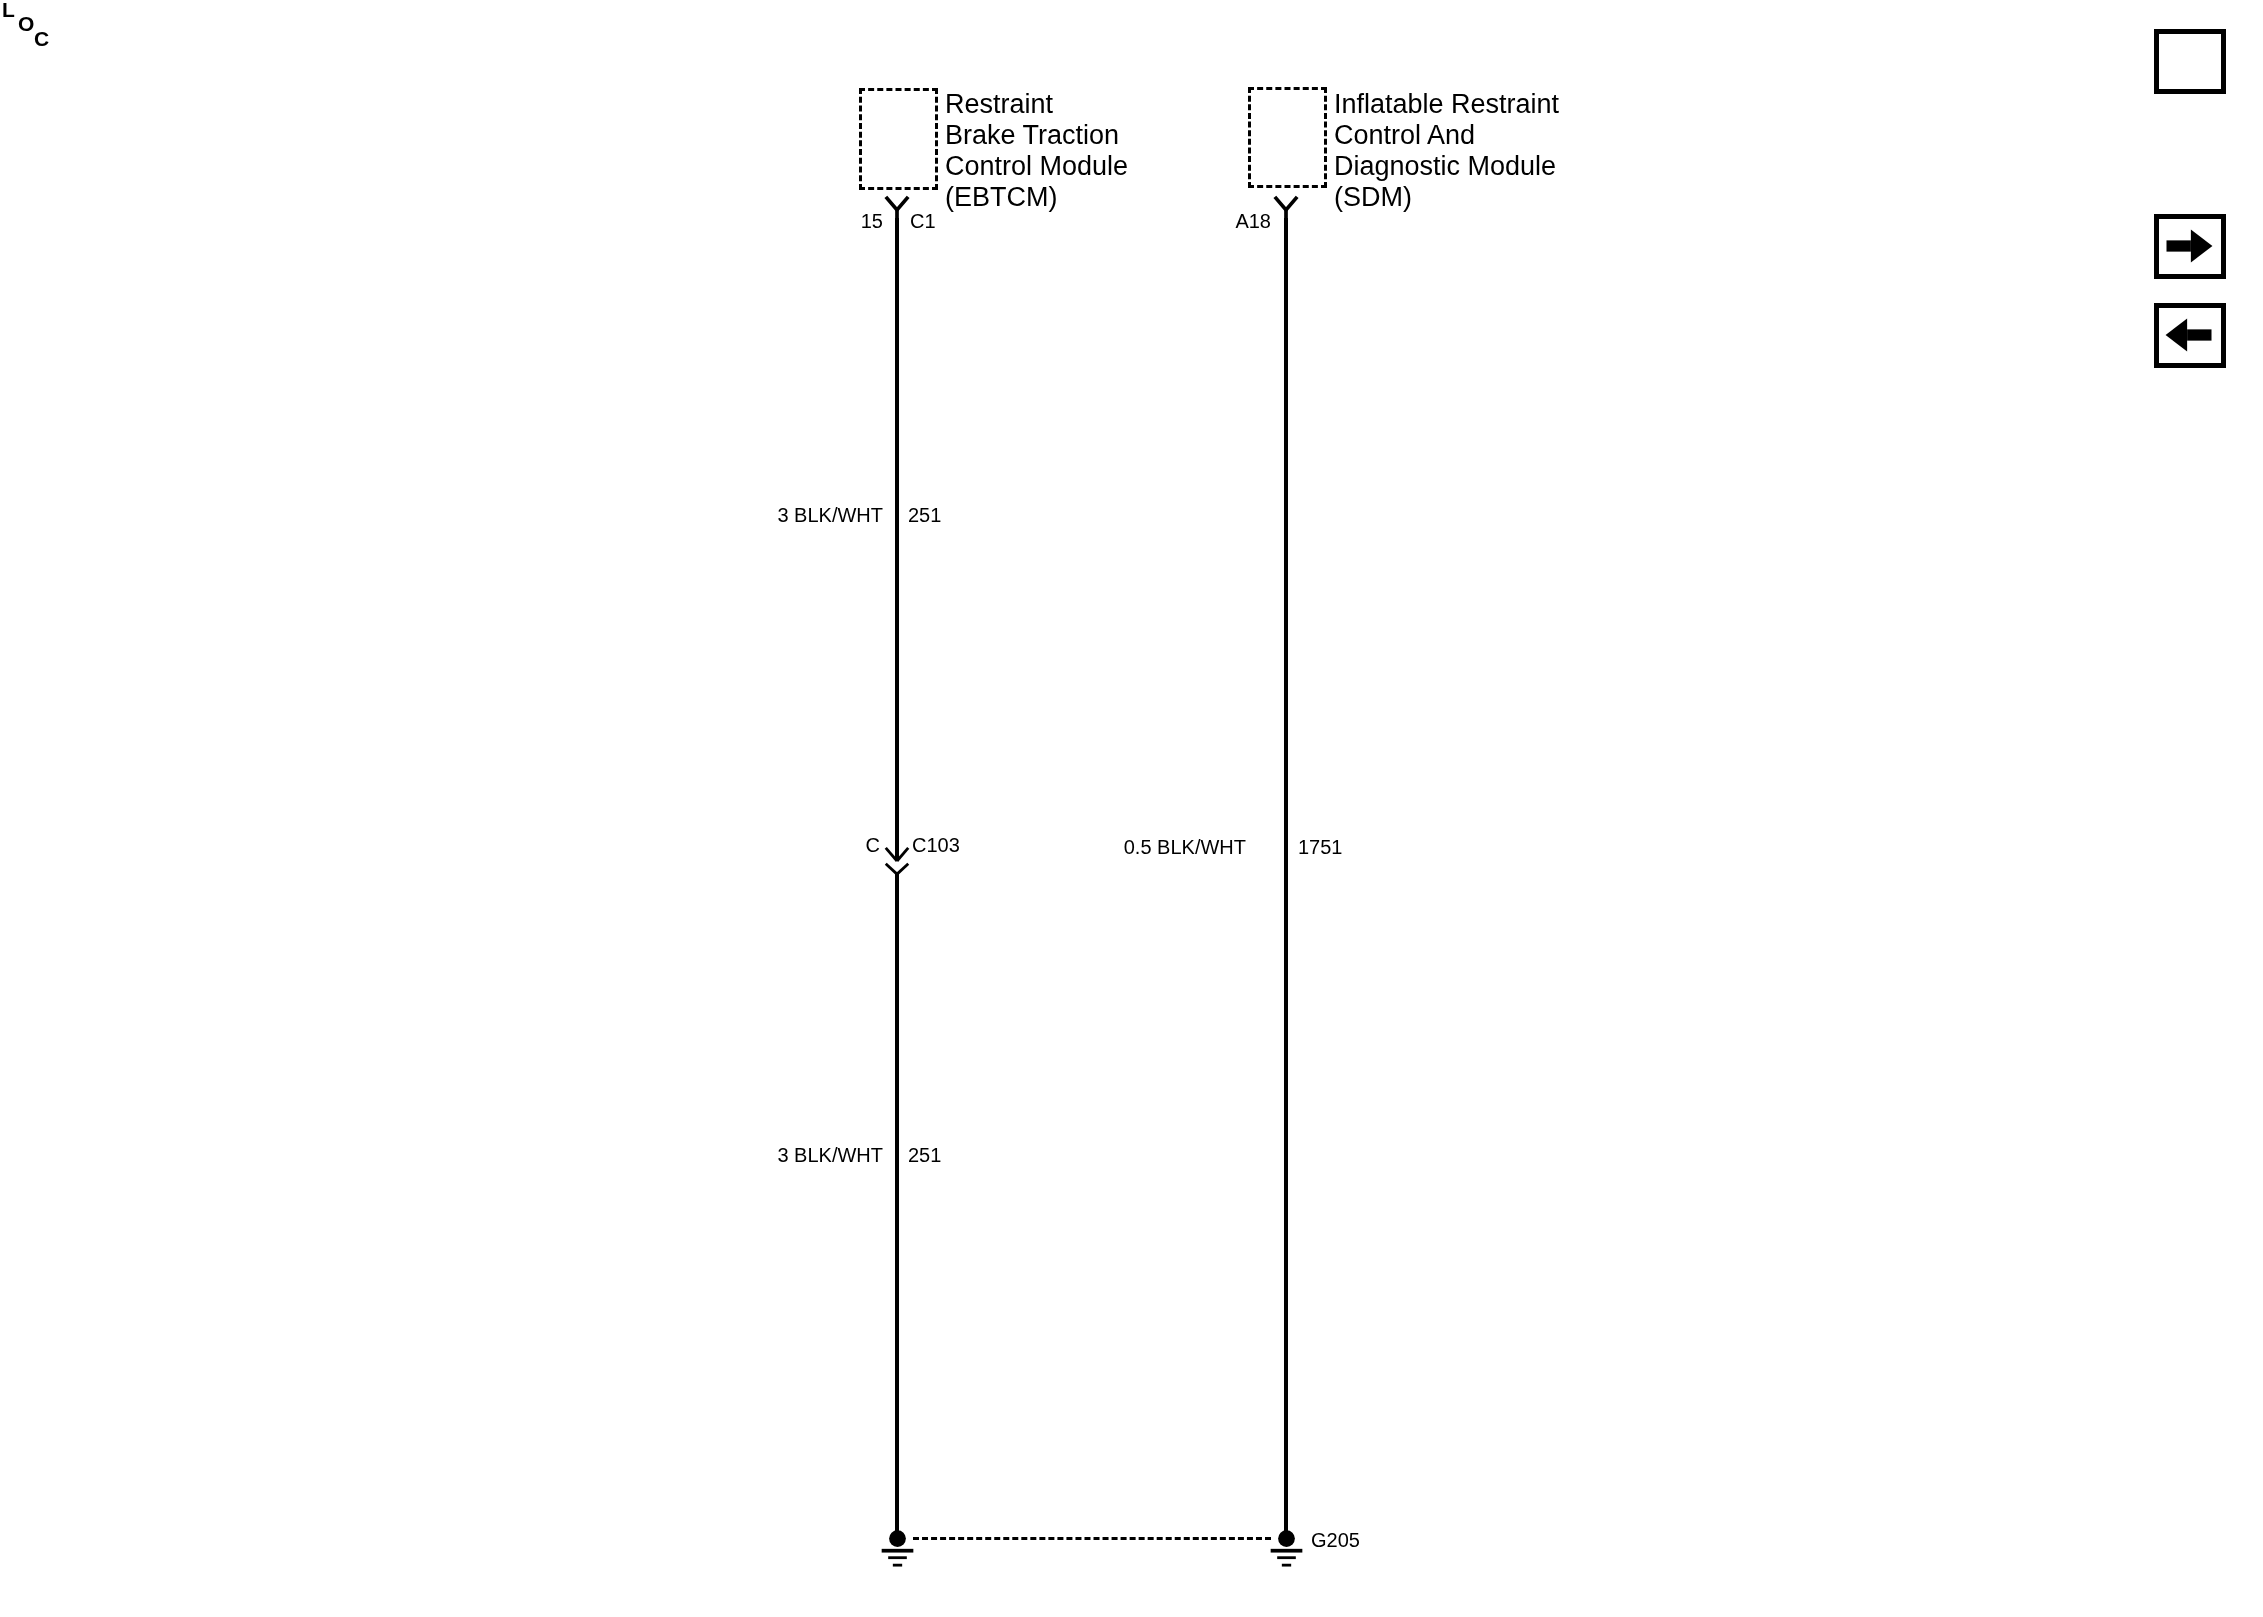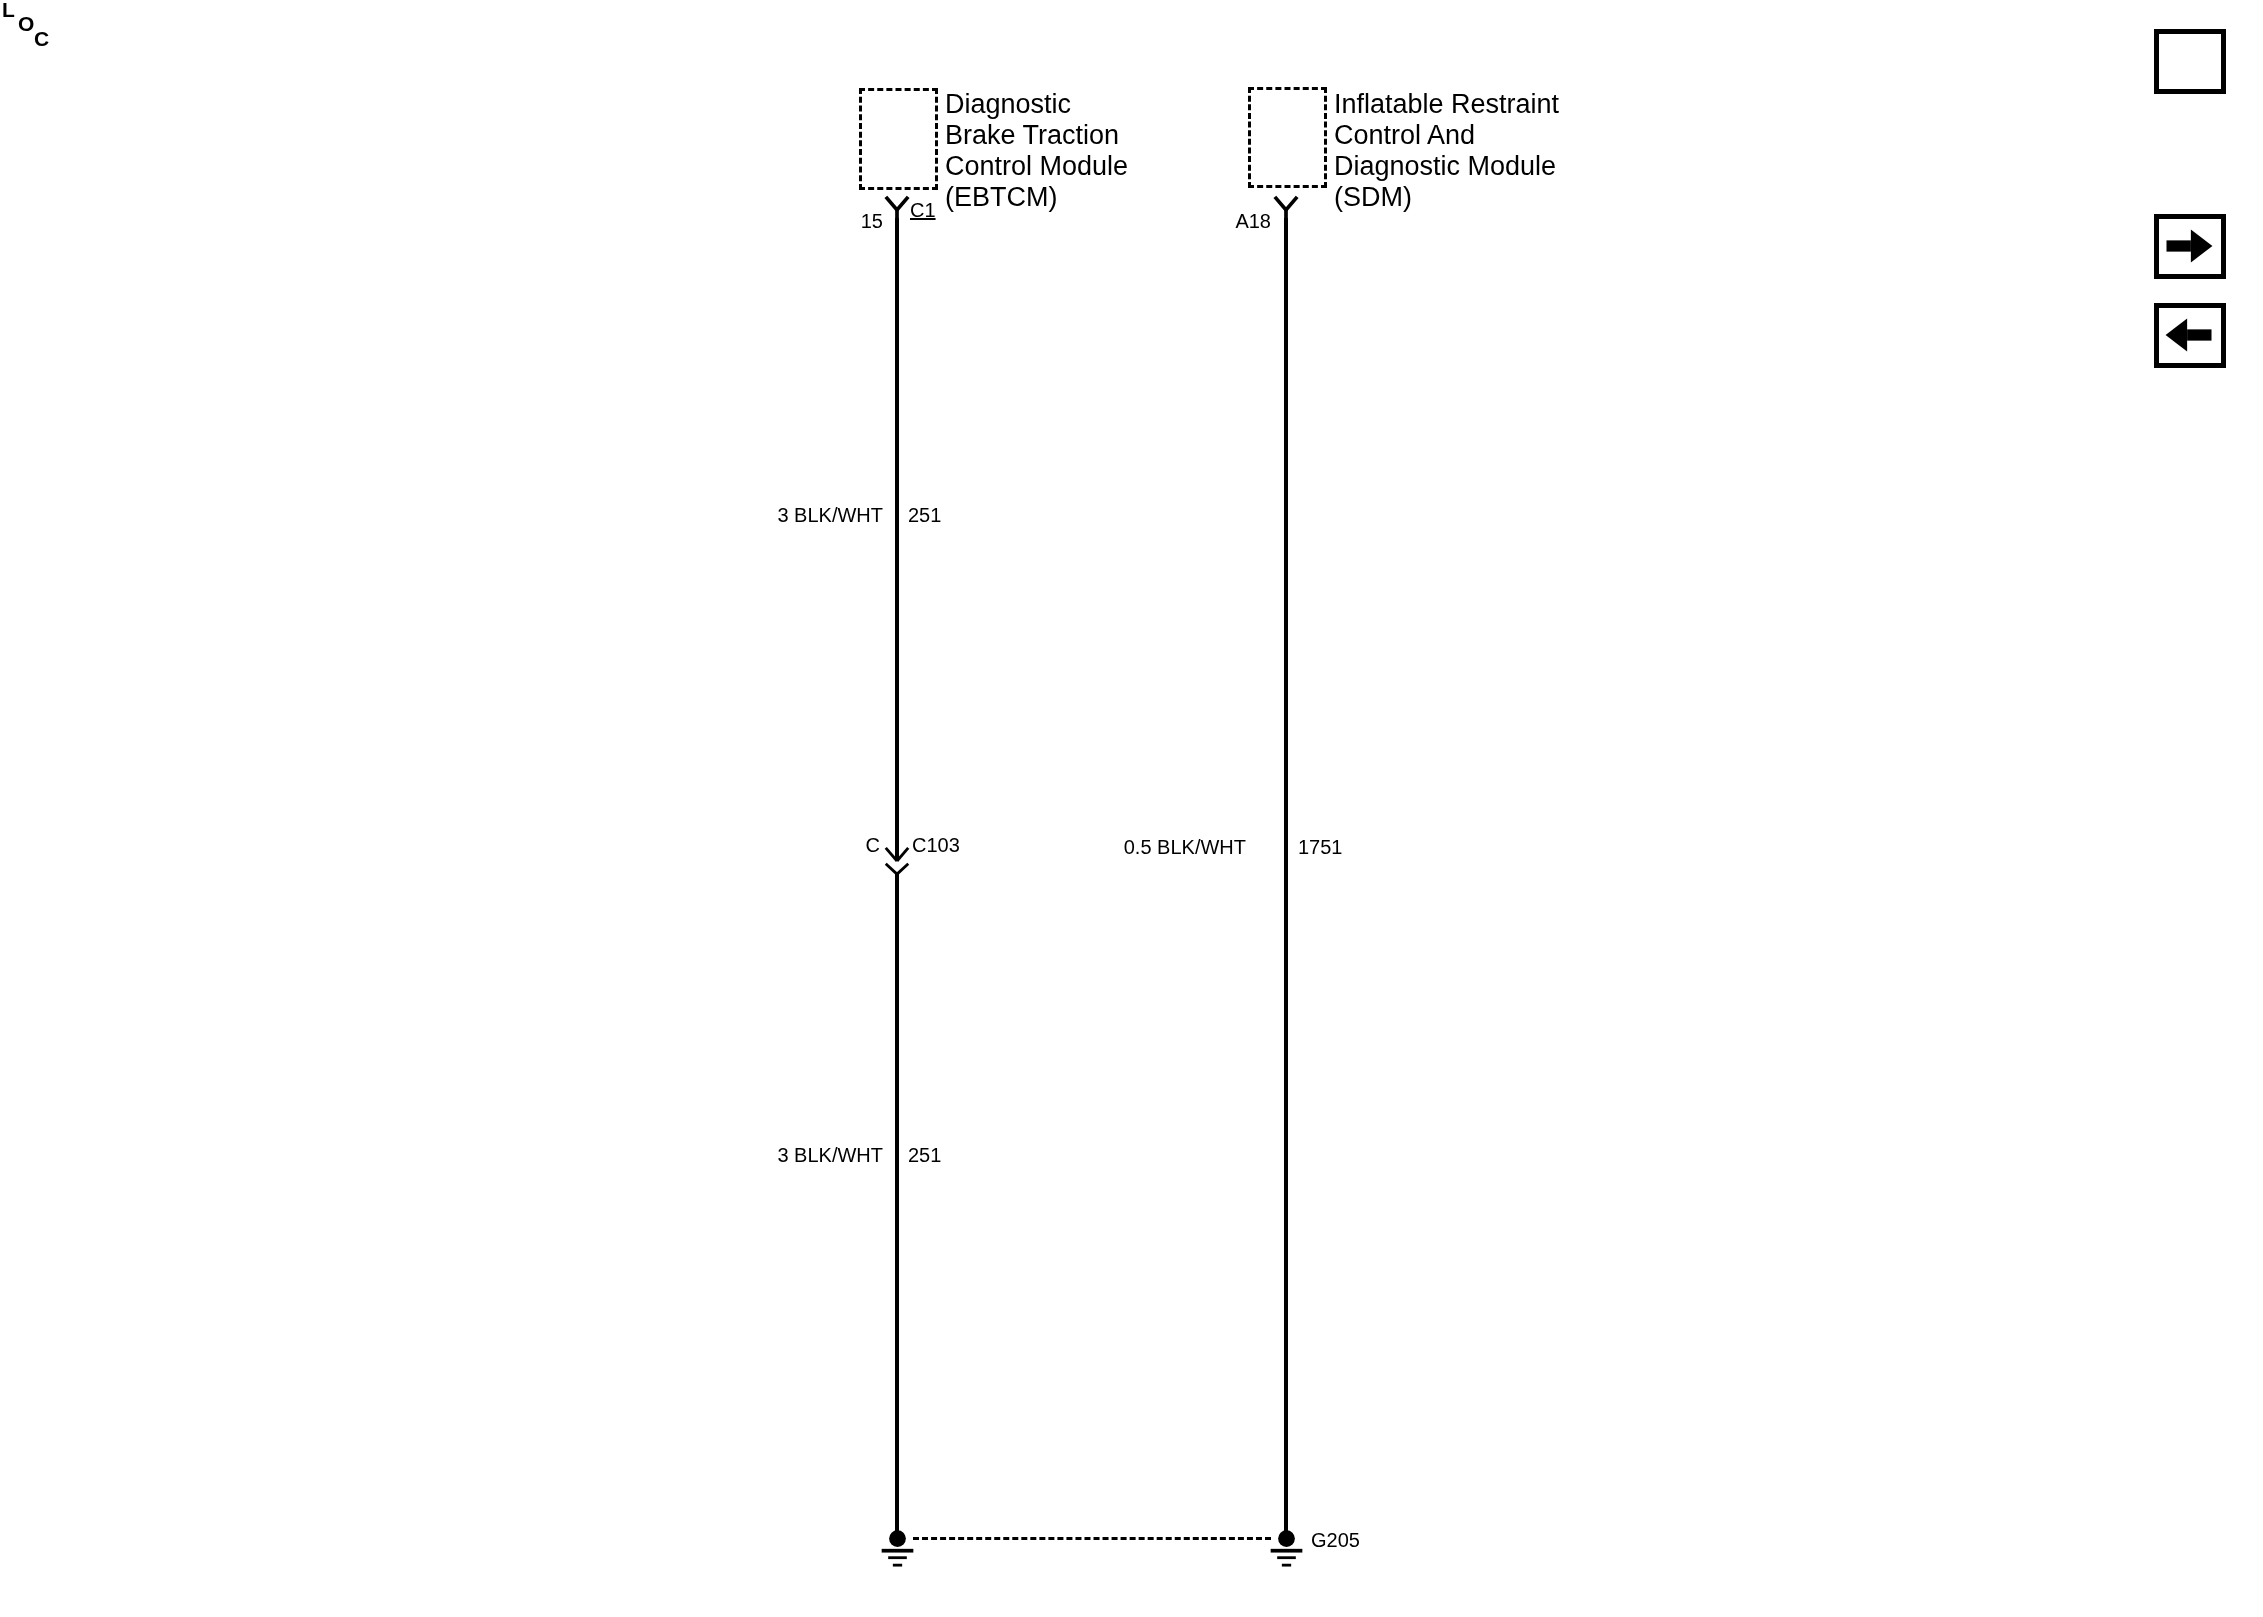--- a/index.html
+++ b/index.html
@@ -86,21 +86,21 @@
   .loc-c { left: 34px; top: 28px; }
   .nav-arrow-svg { position: absolute; left: 0; top: 0; }
 </style>
 </head>
 <body>
 
 <div class="canvas">
 
   <div class="module-box box-ebtcm"></div>
   <div class="module-label label-ebtcm">
-    <div>Diagnostic</div>
+    <div>Restraint</div>
     <div>Brake Traction</div>
     <div>Control Module</div>
     <div>(EBTCM)</div>
   </div>
 
   <div class="module-box box-sdm"></div>
   <div class="module-label label-sdm">
     <div>Inflatable Restraint</div>
     <div>Control And</div>
     <div>Diagnostic Module</div>
@@ -110,21 +110,21 @@
   <svg class="sym" style="left:882px; top:195px;" width="30" height="26" viewBox="0 0 32 28">
     <path d="M4 2 L16 16 L28 2" fill="none" stroke="#000" stroke-width="4"></path>
     <path d="M16 15 L16 28" fill="none" stroke="#000" stroke-width="4"></path>
   </svg>
   <svg class="sym" style="left:1271px; top:195px;" width="30" height="26" viewBox="0 0 32 28">
     <path d="M4 2 L16 16 L28 2" fill="none" stroke="#000" stroke-width="4"></path>
     <path d="M16 15 L16 28" fill="none" stroke="#000" stroke-width="4"></path>
   </svg>
 
   <div class="txt right-align" style="left:808px; top:205px; width:75px;">15</div>
-  <div class="txt" style="left:910px; top:194px;text-decoration:underline;">C1</div>
+  <div class="txt" style="left:910px; top:205px;">C1</div>
   <div class="txt right-align" style="left:1196px; top:205px; width:75px;">A18</div>
 
   <div class="wire wire-left-upper"></div>
   <div class="wire wire-left-lower"></div>
   <div class="wire wire-right"></div>
 
   <svg class="sym" style="left:882px; top:846px;" width="30" height="30" viewBox="0 0 32 32">
     <path d="M4 2 L16 16" fill="none" stroke="#000" stroke-width="3"></path>
     <path d="M28 2 L16 16" fill="none" stroke="#000" stroke-width="3"></path>
     <path d="M4 19 L16 30" fill="none" stroke="#000" stroke-width="3"></path>

